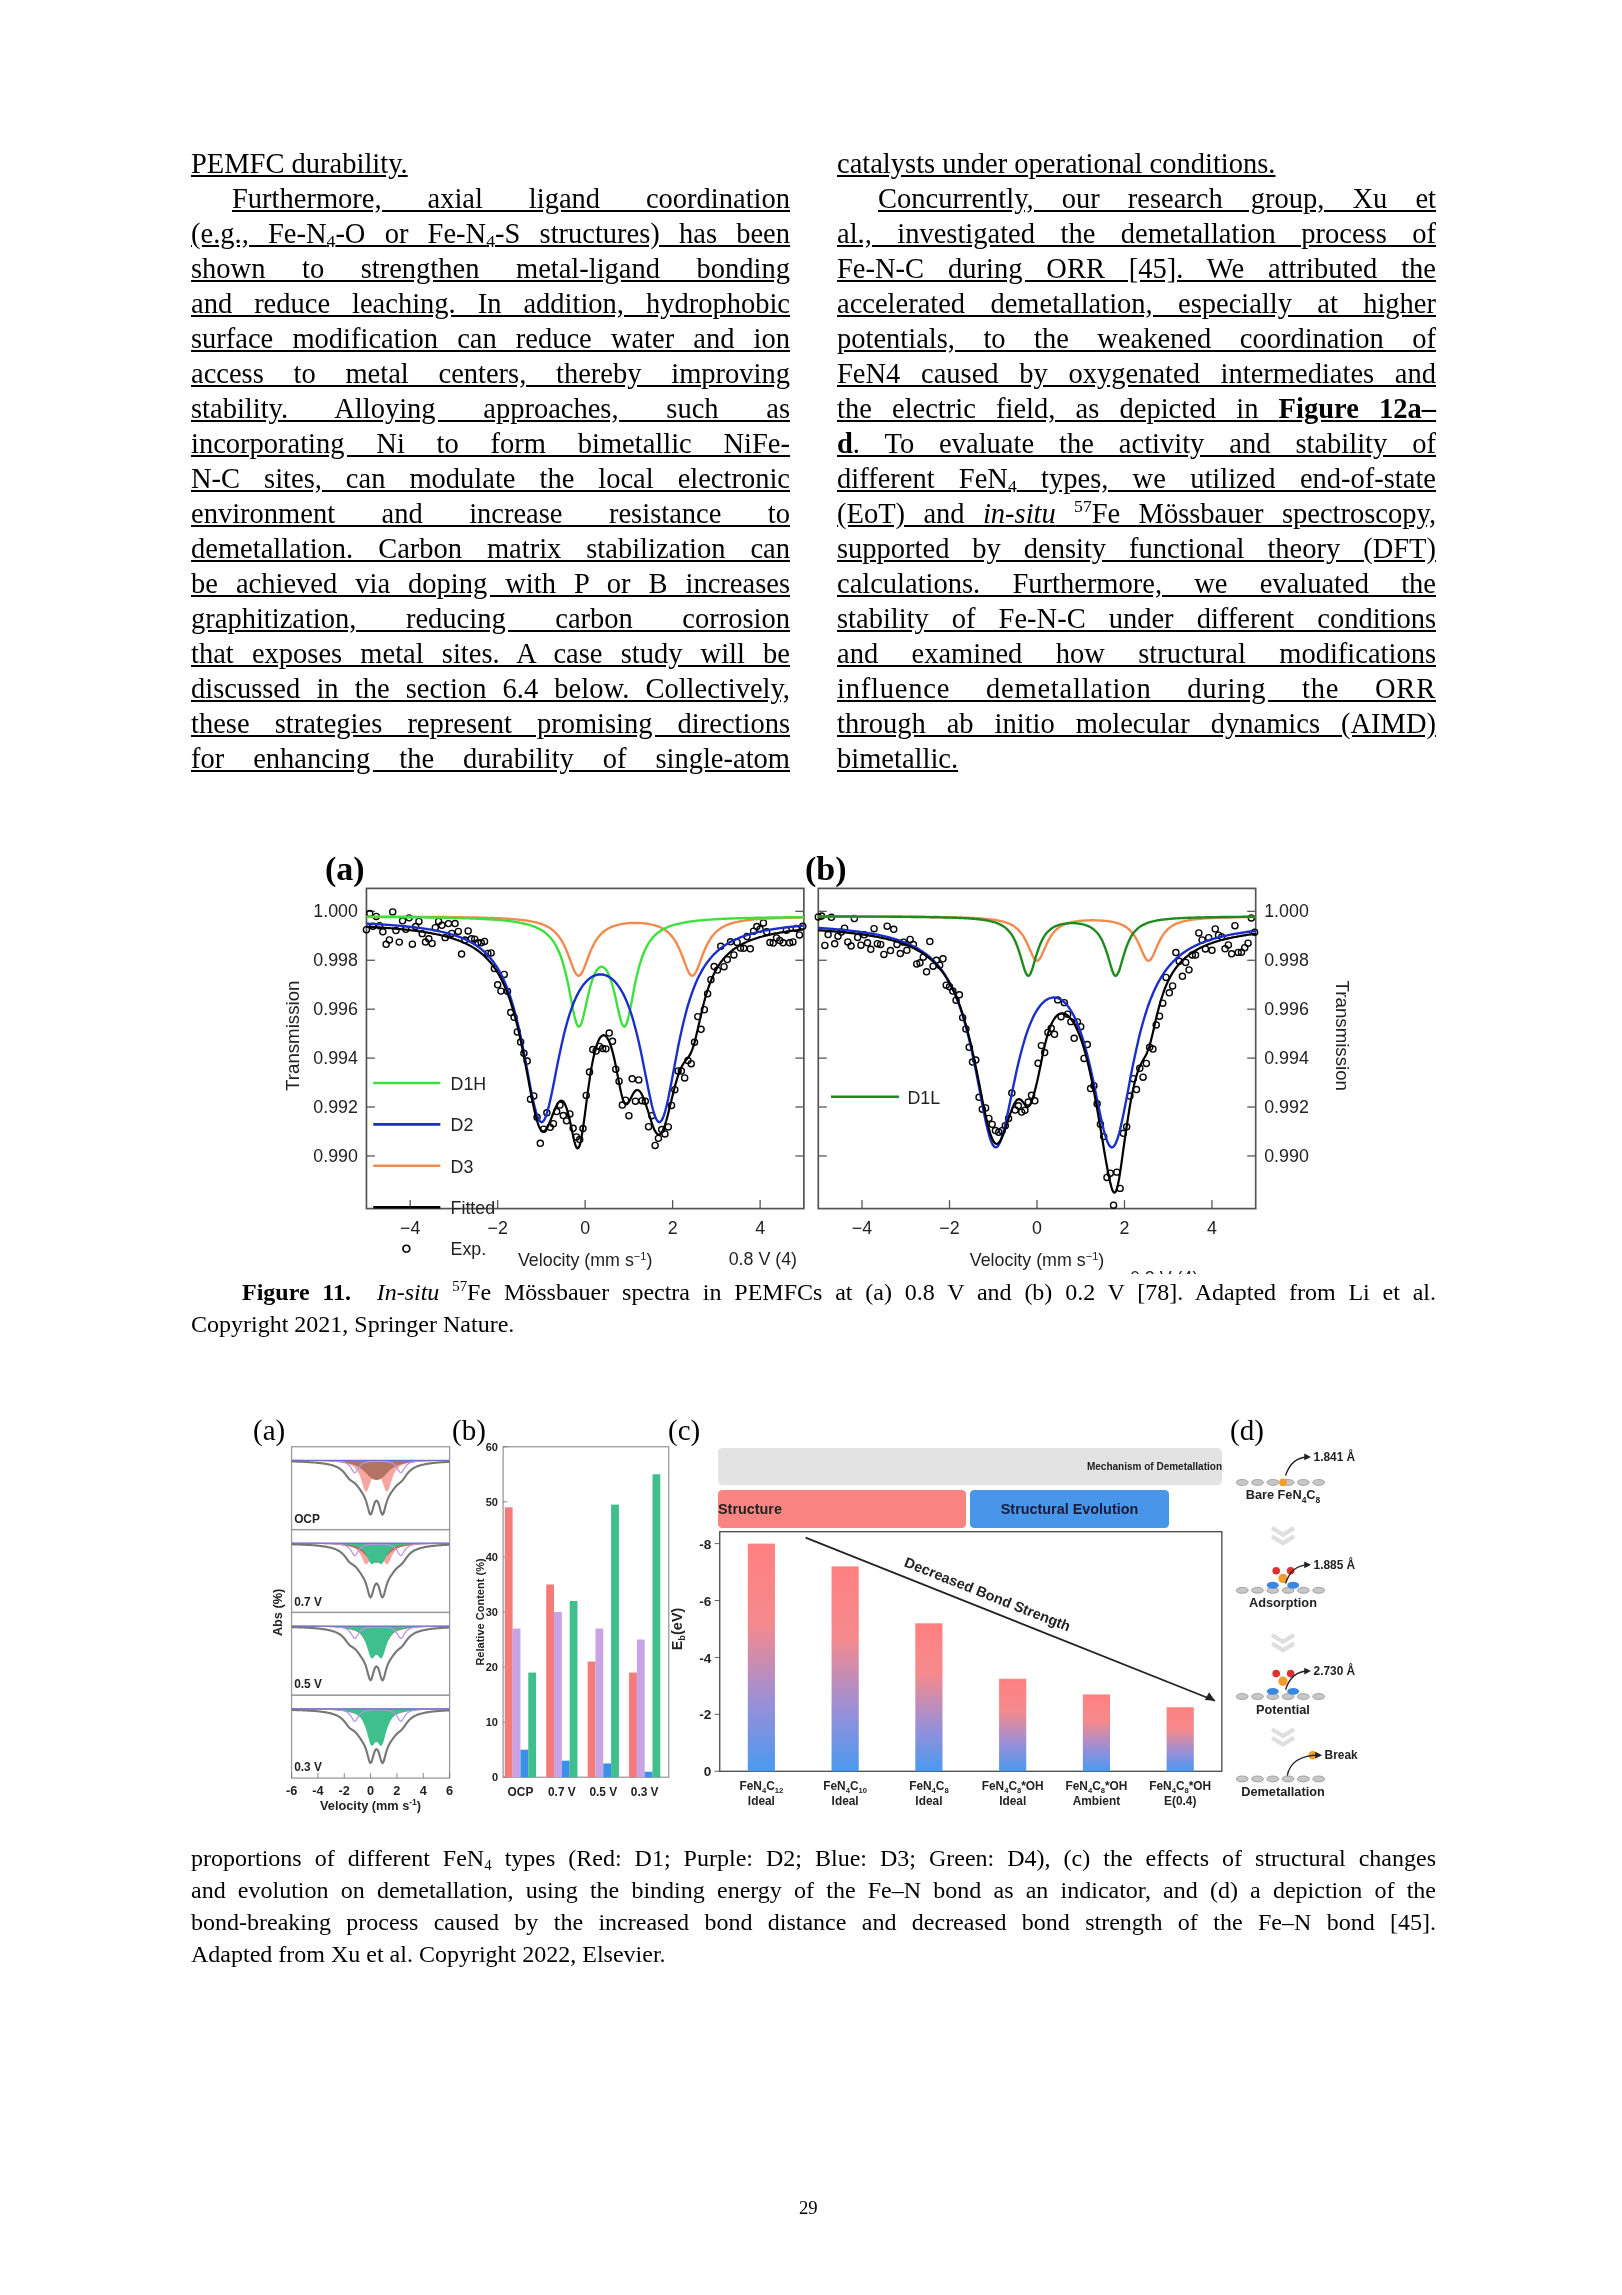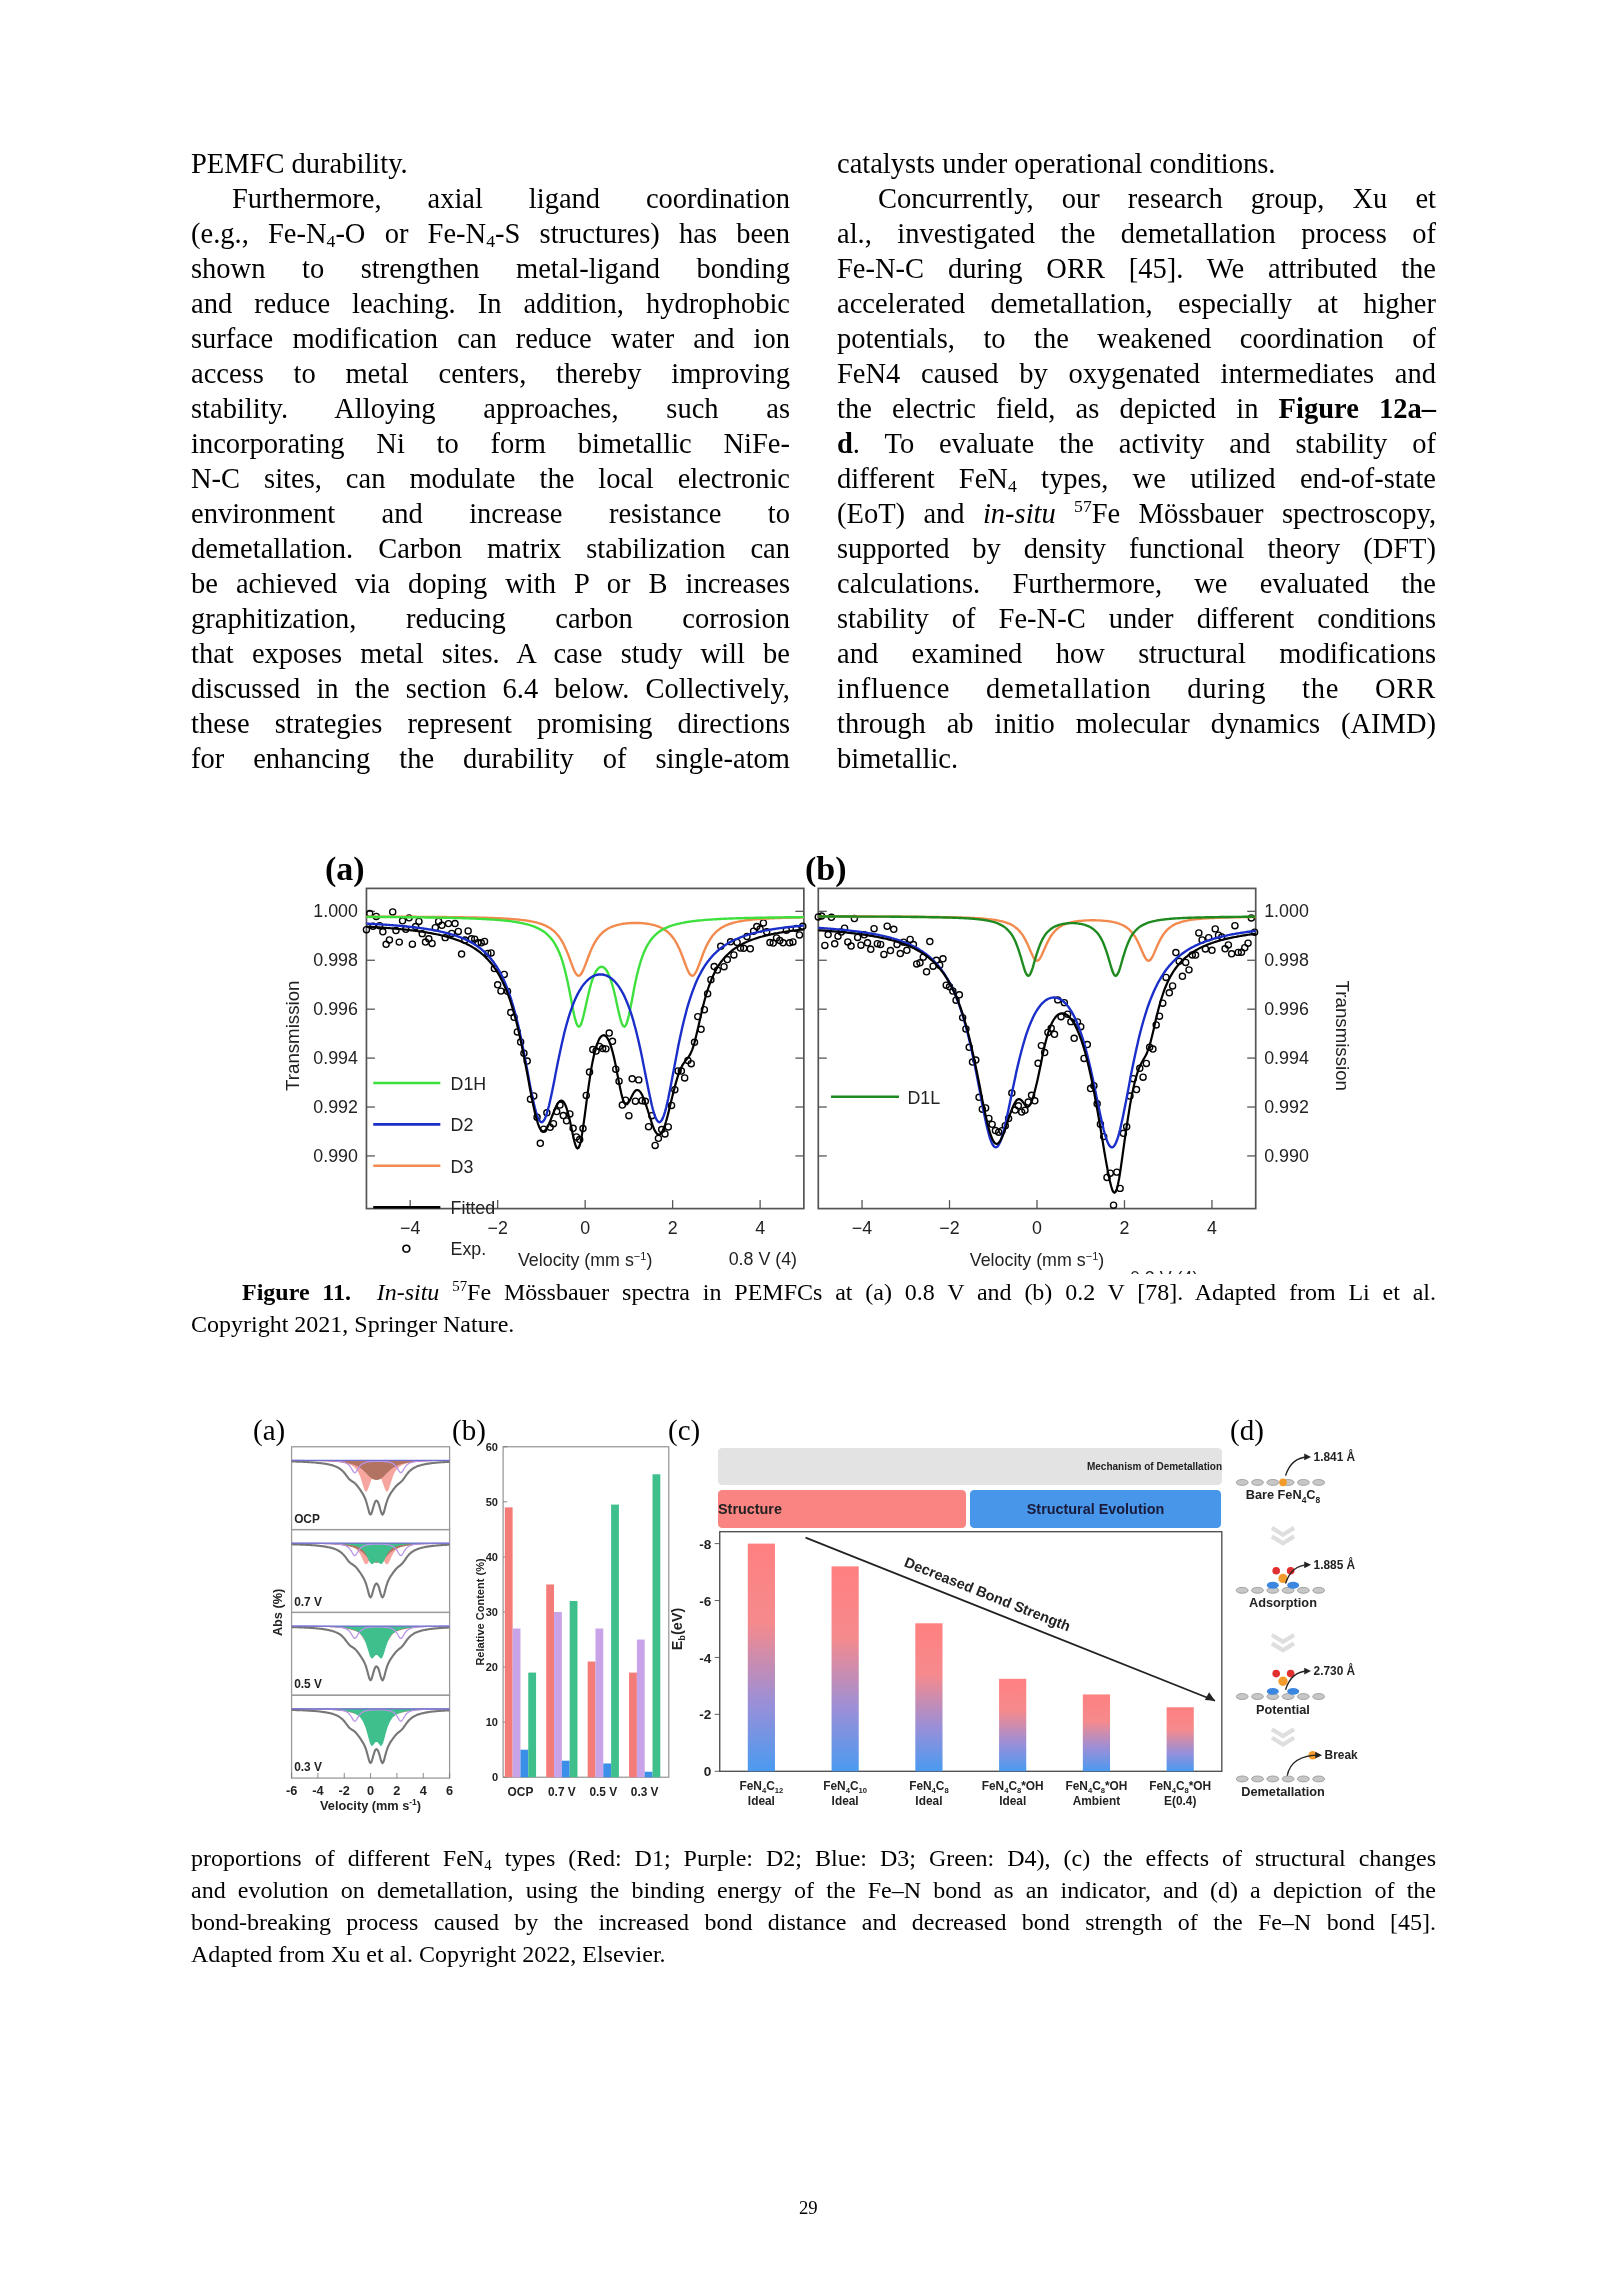--- a/index.html
+++ b/index.html
@@ -1,19 +1,19 @@
 <!DOCTYPE html>
 <html style="font-size:13.6px"><head>
 <meta charset="utf-8">
 <style>
   html, body { margin:0; padding:0; background:#ffffff; }
   body { width:1623px; height:2295px; position:relative; overflow:hidden;
          font-family:"Liberation Serif", "DejaVu Serif", serif; color:#000; }
   .col { position:absolute; font-size:28.5px; line-height:35px; text-align:justify; }
-  .col .line { display:block; text-align:justify; text-align-last:justify; white-space:nowrap; }
+  .col .line { display:block; text-align:justify; text-align-last:justify; white-space:nowrap;text-decoration:underline; }
   .col .line.last { text-align-last:left; }
   sub, sup { font-size:62%; line-height:0; }
   sub { vertical-align:-0.25em; }
   sup { vertical-align:0.6em; }
   #col-left { left:191px; top:146px; width:599px; }
   #col-right { left:837px; top:146px; width:599px; }
   .caption { position:absolute; font-size:24px; line-height:32px; text-align:justify; }
   #fig11-caption { left:191px; top:1276px; width:1245px; }
   #fig12-caption { left:191px; top:1842px; width:1245px; }
   .caption .line { display:block; white-space:nowrap; text-align:justify; text-align-last:justify; }
@@ -443,21 +443,21 @@
   <div class="panel-label" style="left:452px; top:1414px; font-size:29px;">(b)</div>
   <div class="panel-label" style="left:668px; top:1414px; font-size:29px;">(c)</div>
   <div class="panel-label" style="left:1230px; top:1414px; font-size:29px;">(d)</div>
 
   <div style="position:absolute; left:718px; top:1448px; width:504px; height:37px; background:#e3e3e3; border-radius:4.2px; display:flex; align-items:center; justify-content:flex-end; font-family:'Liberation Sans',sans-serif; font-weight:bold; font-size:10px; color:#222;">
     <span>Mechanism of Demetallation</span>
   </div>
   <div style="position:absolute; left:718px; top:1490px; width:248px; height:38px; background:#f98481; border-radius:4.2px; display:flex; align-items:center; font-family:'Liberation Sans',sans-serif; font-weight:bold; font-size:14.4px; color:#222;">
     <span>Structure</span>
   </div>
-  <div style="position:absolute; left:970px; top:1490px; width:251px; height:38px; background:#4796ea; border-radius:4.2px; display:flex; align-items:center; justify-content:center; font-family:'Liberation Sans',sans-serif; font-weight:bold; font-size:14.4px; color:#1a1a3a;">
+  <div style="position:absolute; left:970px; top:1490px; width:199px; height:38px; background:#4796ea; border-radius:4.2px; display:flex; align-items:center; justify-content:center; font-family:'Liberation Sans',sans-serif; font-weight:bold; font-size:14.4px; color:#1a1a3a;">
     <span>Structural Evolution</span>
   </div>
 
   <svg id="fig12-svg" style="position:absolute; left:0; top:0;" width="1623" height="1835" viewBox="0 0 1910 2160">
       <g>
         <rect x="343" y="1703" width="186" height="97.5" fill="none" stroke="#999" stroke-width="1.5"></rect>
         <path d="M343.0 1719.4L343.8 1719.4L344.6 1719.4L345.3 1719.4L346.1 1719.4L346.9 1719.4L347.6 1719.4L348.4 1719.4L349.2 1719.4L350.0 1719.4L350.8 1719.4L351.5 1719.4L352.3 1719.4L353.1 1719.4L353.8 1719.4L354.6 1719.5L355.4 1719.5L356.2 1719.5L356.9 1719.5L357.7 1719.5L358.5 1719.5L359.3 1719.5L360.0 1719.5L360.8 1719.5L361.6 1719.5L362.4 1719.6L363.1 1719.6L363.9 1719.6L364.7 1719.6L365.5 1719.6L366.2 1719.6L367.0 1719.6L367.8 1719.6L368.6 1719.7L369.3 1719.7L370.1 1719.7L370.9 1719.7L371.7 1719.7L372.4 1719.7L373.2 1719.8L374.0 1719.8L374.8 1719.8L375.5 1719.8L376.3 1719.8L377.1 1719.8L377.9 1719.9L378.6 1719.9L379.4 1719.9L380.2 1719.9L381.0 1720.0L381.7 1720.0L382.5 1720.0L383.3 1720.1L384.1 1720.1L384.8 1720.1L385.6 1720.2L386.4 1720.2L387.2 1720.2L387.9 1720.3L388.7 1720.3L389.5 1720.4L390.3 1720.4L391.0 1720.4L391.8 1720.5L392.6 1720.5L393.4 1720.6L394.1 1720.7L394.9 1720.7L395.7 1720.8L396.5 1720.9L397.2 1720.9L398.0 1721.0L398.8 1721.1L399.6 1721.2L400.3 1721.3L401.1 1721.4L401.9 1721.5L402.7 1721.6L403.4 1721.8L404.2 1721.9L405.0 1722.0L405.8 1722.2L406.5 1722.4L407.3 1722.6L408.1 1722.8L408.9 1723.0L409.6 1723.2L410.4 1723.5L411.2 1723.8L412.0 1724.1L412.7 1724.5L413.5 1724.9L414.3 1725.3L415.1 1725.8L415.8 1726.4L416.6 1727.0L417.4 1727.7L418.2 1728.5L418.9 1729.4L419.7 1730.4L420.5 1731.5L421.3 1732.8L422.0 1734.3L422.8 1736.0L423.6 1737.8L424.4 1739.9L425.1 1742.3L425.9 1744.7L426.7 1747.3L427.5 1749.9L428.2 1752.2L429.0 1754.2L429.8 1755.5L430.6 1756.0L431.3 1755.8L432.1 1754.7L432.9 1753.1L433.7 1751.1L434.4 1748.8L435.2 1746.6L436.0 1744.5L436.8 1742.5L437.5 1740.8L438.3 1739.4L439.1 1738.2L439.9 1737.2L440.6 1736.5L441.4 1736.0L442.2 1735.7L443.0 1735.6L443.7 1735.7L444.5 1736.0L445.3 1736.5L446.1 1737.2L446.8 1738.2L447.6 1739.4L448.4 1740.8L449.2 1742.5L449.9 1744.5L450.7 1746.6L451.5 1748.8L452.3 1751.1L453.0 1753.1L453.8 1754.7L454.6 1755.8L455.4 1756.0L456.1 1755.5L456.9 1754.2L457.7 1752.2L458.5 1749.9L459.2 1747.3L460.0 1744.7L460.8 1742.3L461.6 1739.9L462.3 1737.8L463.1 1736.0L463.9 1734.3L464.7 1732.8L465.4 1731.5L466.2 1730.4L467.0 1729.4L467.8 1728.5L468.5 1727.7L469.3 1727.0L470.1 1726.4L470.9 1725.8L471.6 1725.3L472.4 1724.9L473.2 1724.5L474.0 1724.1L474.7 1723.8L475.5 1723.5L476.3 1723.2L477.1 1723.0L477.8 1722.8L478.6 1722.6L479.4 1722.4L480.2 1722.2L480.9 1722.0L481.7 1721.9L482.5 1721.8L483.3 1721.6L484.0 1721.5L484.8 1721.4L485.6 1721.3L486.4 1721.2L487.1 1721.1L487.9 1721.0L488.7 1720.9L489.5 1720.9L490.2 1720.8L491.0 1720.7L491.8 1720.7L492.6 1720.6L493.3 1720.5L494.1 1720.5L494.9 1720.4L495.7 1720.4L496.4 1720.4L497.2 1720.3L498.0 1720.3L498.8 1720.2L499.5 1720.2L500.3 1720.2L501.1 1720.1L501.9 1720.1L502.6 1720.1L503.4 1720.0L504.2 1720.0L505.0 1720.0L505.7 1719.9L506.5 1719.9L507.3 1719.9L508.1 1719.9L508.8 1719.8L509.6 1719.8L510.4 1719.8L511.2 1719.8L511.9 1719.8L512.7 1719.8L513.5 1719.7L514.3 1719.7L515.0 1719.7L515.8 1719.7L516.6 1719.7L517.4 1719.7L518.1 1719.6L518.9 1719.6L519.7 1719.6L520.5 1719.6L521.2 1719.6L522.0 1719.6L522.8 1719.6L523.6 1719.6L524.3 1719.5L525.1 1719.5L525.9 1719.5L526.7 1719.5L527.4 1719.5L528.2 1719.5L529.0 1719.5L529 1719 L343 1719 Z" fill="#f6a09a" stroke="none" opacity="0.95"></path>
         <path d="M343.0 1719.4L343.8 1719.4L344.6 1719.4L345.3 1719.4L346.1 1719.4L346.9 1719.5L347.6 1719.5L348.4 1719.5L349.2 1719.5L350.0 1719.5L350.8 1719.5L351.5 1719.5L352.3 1719.5L353.1 1719.5L353.8 1719.5L354.6 1719.5L355.4 1719.5L356.2 1719.6L356.9 1719.6L357.7 1719.6L358.5 1719.6L359.3 1719.6L360.0 1719.6L360.8 1719.6L361.6 1719.6L362.4 1719.6L363.1 1719.7L363.9 1719.7L364.7 1719.7L365.5 1719.7L366.2 1719.7L367.0 1719.7L367.8 1719.7L368.6 1719.8L369.3 1719.8L370.1 1719.8L370.9 1719.8L371.7 1719.8L372.4 1719.8L373.2 1719.9L374.0 1719.9L374.8 1719.9L375.5 1719.9L376.3 1719.9L377.1 1720.0L377.9 1720.0L378.6 1720.0L379.4 1720.0L380.2 1720.0L381.0 1720.1L381.7 1720.1L382.5 1720.1L383.3 1720.2L384.1 1720.2L384.8 1720.2L385.6 1720.3L386.4 1720.3L387.2 1720.3L387.9 1720.4L388.7 1720.4L389.5 1720.4L390.3 1720.5L391.0 1720.5L391.8 1720.6L392.6 1720.6L393.4 1720.7L394.1 1720.7L394.9 1720.8L395.7 1720.8L396.5 1720.9L397.2 1720.9L398.0 1721.0L398.8 1721.1L399.6 1721.1L400.3 1721.2L401.1 1721.3L401.9 1721.4L402.7 1721.5L403.4 1721.6L404.2 1721.7L405.0 1721.8L405.8 1721.9L406.5 1722.0L407.3 1722.1L408.1 1722.2L408.9 1722.4L409.6 1722.5L410.4 1722.7L411.2 1722.9L412.0 1723.0L412.7 1723.2L413.5 1723.4L414.3 1723.6L415.1 1723.9L415.8 1724.1L416.6 1724.4L417.4 1724.6L418.2 1725.0L418.9 1725.3L419.7 1725.6L420.5 1726.0L421.3 1726.4L422.0 1726.8L422.8 1727.3L423.6 1727.8L424.4 1728.3L425.1 1728.9L425.9 1729.5L426.7 1730.1L427.5 1730.8L428.2 1731.5L429.0 1732.3L429.8 1733.1L430.6 1733.9L431.3 1734.7L432.1 1735.5L432.9 1736.3L433.7 1737.2L434.4 1737.9L435.2 1738.7L436.0 1739.3L436.8 1739.9L437.5 1740.4L438.3 1740.9L439.1 1741.2L439.9 1741.5L440.6 1741.7L441.4 1741.9L442.2 1742.0L443.0 1742.0L443.7 1742.0L444.5 1741.9L445.3 1741.7L446.1 1741.5L446.8 1741.2L447.6 1740.9L448.4 1740.4L449.2 1739.9L449.9 1739.3L450.7 1738.7L451.5 1737.9L452.3 1737.2L453.0 1736.3L453.8 1735.5L454.6 1734.7L455.4 1733.9L456.1 1733.1L456.9 1732.3L457.7 1731.5L458.5 1730.8L459.2 1730.1L460.0 1729.5L460.8 1728.9L461.6 1728.3L462.3 1727.8L463.1 1727.3L463.9 1726.8L464.7 1726.4L465.4 1726.0L466.2 1725.6L467.0 1725.3L467.8 1725.0L468.5 1724.6L469.3 1724.4L470.1 1724.1L470.9 1723.9L471.6 1723.6L472.4 1723.4L473.2 1723.2L474.0 1723.0L474.7 1722.9L475.5 1722.7L476.3 1722.5L477.1 1722.4L477.8 1722.2L478.6 1722.1L479.4 1722.0L480.2 1721.9L480.9 1721.8L481.7 1721.7L482.5 1721.6L483.3 1721.5L484.0 1721.4L484.8 1721.3L485.6 1721.2L486.4 1721.1L487.1 1721.1L487.9 1721.0L488.7 1720.9L489.5 1720.9L490.2 1720.8L491.0 1720.8L491.8 1720.7L492.6 1720.7L493.3 1720.6L494.1 1720.6L494.9 1720.5L495.7 1720.5L496.4 1720.4L497.2 1720.4L498.0 1720.4L498.8 1720.3L499.5 1720.3L500.3 1720.3L501.1 1720.2L501.9 1720.2L502.6 1720.2L503.4 1720.1L504.2 1720.1L505.0 1720.1L505.7 1720.0L506.5 1720.0L507.3 1720.0L508.1 1720.0L508.8 1720.0L509.6 1719.9L510.4 1719.9L511.2 1719.9L511.9 1719.9L512.7 1719.9L513.5 1719.8L514.3 1719.8L515.0 1719.8L515.8 1719.8L516.6 1719.8L517.4 1719.8L518.1 1719.7L518.9 1719.7L519.7 1719.7L520.5 1719.7L521.2 1719.7L522.0 1719.7L522.8 1719.7L523.6 1719.6L524.3 1719.6L525.1 1719.6L525.9 1719.6L526.7 1719.6L527.4 1719.6L528.2 1719.6L529.0 1719.6L529 1719 L343 1719 Z" fill="#b27363" stroke="none"></path>
         <path d="M343.0 1719.1L343.8 1719.1L344.6 1719.1L345.3 1719.1L346.1 1719.1L346.9 1719.1L347.6 1719.1L348.4 1719.1L349.2 1719.1L350.0 1719.1L350.8 1719.1L351.5 1719.1L352.3 1719.1L353.1 1719.1L353.8 1719.1L354.6 1719.1L355.4 1719.1L356.2 1719.1L356.9 1719.1L357.7 1719.2L358.5 1719.2L359.3 1719.2L360.0 1719.2L360.8 1719.2L361.6 1719.2L362.4 1719.2L363.1 1719.2L363.9 1719.2L364.7 1719.2L365.5 1719.2L366.2 1719.2L367.0 1719.2L367.8 1719.2L368.6 1719.2L369.3 1719.2L370.1 1719.2L370.9 1719.2L371.7 1719.2L372.4 1719.2L373.2 1719.3L374.0 1719.3L374.8 1719.3L375.5 1719.3L376.3 1719.3L377.1 1719.3L377.9 1719.3L378.6 1719.3L379.4 1719.3L380.2 1719.4L381.0 1719.4L381.7 1719.4L382.5 1719.4L383.3 1719.4L384.1 1719.4L384.8 1719.4L385.6 1719.5L386.4 1719.5L387.2 1719.5L387.9 1719.5L388.7 1719.6L389.5 1719.6L390.3 1719.6L391.0 1719.7L391.8 1719.7L392.6 1719.7L393.4 1719.8L394.1 1719.8L394.9 1719.9L395.7 1719.9L396.5 1720.0L397.2 1720.1L398.0 1720.1L398.8 1720.2L399.6 1720.3L400.3 1720.4L401.1 1720.5L401.9 1720.7L402.7 1720.8L403.4 1721.0L404.2 1721.2L405.0 1721.4L405.8 1721.7L406.5 1722.0L407.3 1722.3L408.1 1722.8L408.9 1723.3L409.6 1723.8L410.4 1724.5L411.2 1725.4L412.0 1726.3L412.7 1727.4L413.5 1728.7L414.3 1730.0L415.1 1731.3L415.8 1732.5L416.6 1733.3L417.4 1733.6L418.2 1733.3L418.9 1732.5L419.7 1731.3L420.5 1730.0L421.3 1728.7L422.0 1727.5L422.8 1726.4L423.6 1725.4L424.4 1724.6L425.1 1723.9L425.9 1723.4L426.7 1722.9L427.5 1722.5L428.2 1722.1L429.0 1721.8L429.8 1721.6L430.6 1721.3L431.3 1721.1L432.1 1721.0L432.9 1720.8L433.7 1720.7L434.4 1720.6L435.2 1720.5L436.0 1720.5L436.8 1720.4L437.5 1720.3L438.3 1720.3L439.1 1720.2L439.9 1720.2L440.6 1720.2L441.4 1720.1L442.2 1720.1L443.0 1720.1L443.7 1720.1L444.5 1720.1L445.3 1720.1L446.1 1720.1L446.8 1720.1L447.6 1720.1L448.4 1720.2L449.2 1720.2L449.9 1720.2L450.7 1720.3L451.5 1720.3L452.3 1720.4L453.0 1720.5L453.8 1720.5L454.6 1720.6L455.4 1720.7L456.1 1720.8L456.9 1721.0L457.7 1721.1L458.5 1721.3L459.2 1721.6L460.0 1721.8L460.8 1722.1L461.6 1722.5L462.3 1722.9L463.1 1723.4L463.9 1723.9L464.7 1724.6L465.4 1725.4L466.2 1726.4L467.0 1727.5L467.8 1728.7L468.5 1730.0L469.3 1731.3L470.1 1732.5L470.9 1733.3L471.6 1733.6L472.4 1733.3L473.2 1732.5L474.0 1731.3L474.7 1730.0L475.5 1728.7L476.3 1727.4L477.1 1726.3L477.8 1725.4L478.6 1724.5L479.4 1723.8L480.2 1723.3L480.9 1722.8L481.7 1722.3L482.5 1722.0L483.3 1721.7L484.0 1721.4L484.8 1721.2L485.6 1721.0L486.4 1720.8L487.1 1720.7L487.9 1720.5L488.7 1720.4L489.5 1720.3L490.2 1720.2L491.0 1720.1L491.8 1720.1L492.6 1720.0L493.3 1719.9L494.1 1719.9L494.9 1719.8L495.7 1719.8L496.4 1719.7L497.2 1719.7L498.0 1719.7L498.8 1719.6L499.5 1719.6L500.3 1719.6L501.1 1719.5L501.9 1719.5L502.6 1719.5L503.4 1719.5L504.2 1719.4L505.0 1719.4L505.7 1719.4L506.5 1719.4L507.3 1719.4L508.1 1719.4L508.8 1719.4L509.6 1719.3L510.4 1719.3L511.2 1719.3L511.9 1719.3L512.7 1719.3L513.5 1719.3L514.3 1719.3L515.0 1719.3L515.8 1719.3L516.6 1719.2L517.4 1719.2L518.1 1719.2L518.9 1719.2L519.7 1719.2L520.5 1719.2L521.2 1719.2L522.0 1719.2L522.8 1719.2L523.6 1719.2L524.3 1719.2L525.1 1719.2L525.9 1719.2L526.7 1719.2L527.4 1719.2L528.2 1719.2L529.0 1719.2" fill="none" stroke="#b993e6" stroke-width="1.5"></path>
         <path d="M343.0 1720.3L343.8 1720.3L344.6 1720.3L345.3 1720.4L346.1 1720.4L346.9 1720.4L347.6 1720.4L348.4 1720.5L349.2 1720.5L350.0 1720.5L350.8 1720.5L351.5 1720.6L352.3 1720.6L353.1 1720.6L353.8 1720.7L354.6 1720.7L355.4 1720.7L356.2 1720.7L356.9 1720.8L357.7 1720.8L358.5 1720.9L359.3 1720.9L360.0 1720.9L360.8 1721.0L361.6 1721.0L362.4 1721.1L363.1 1721.1L363.9 1721.2L364.7 1721.2L365.5 1721.2L366.2 1721.3L367.0 1721.4L367.8 1721.4L368.6 1721.5L369.3 1721.5L370.1 1721.6L370.9 1721.6L371.7 1721.7L372.4 1721.8L373.2 1721.9L374.0 1721.9L374.8 1722.0L375.5 1722.1L376.3 1722.2L377.1 1722.3L377.9 1722.4L378.6 1722.4L379.4 1722.6L380.2 1722.7L381.0 1722.8L381.7 1722.9L382.5 1723.0L383.3 1723.1L384.1 1723.3L384.8 1723.4L385.6 1723.6L386.4 1723.7L387.2 1723.9L387.9 1724.1L388.7 1724.2L389.5 1724.4L390.3 1724.6L391.0 1724.9L391.8 1725.1L392.6 1725.4L393.4 1725.6L394.1 1725.9L394.9 1726.2L395.7 1726.6L396.5 1726.9L397.2 1727.3L398.0 1727.7L398.8 1728.2L399.6 1728.7L400.3 1729.2L401.1 1729.8L401.9 1730.4L402.7 1731.1L403.4 1731.9L404.2 1732.7L405.0 1733.6L405.8 1734.6L406.5 1735.5L407.3 1736.6L408.1 1737.6L408.9 1738.7L409.6 1739.7L410.4 1740.6L411.2 1741.4L412.0 1742.1L412.7 1742.7L413.5 1743.2L414.3 1743.7L415.1 1744.2L415.8 1744.7L416.6 1745.3L417.4 1745.9L418.2 1746.6L418.9 1747.4L419.7 1748.3L420.5 1749.3L421.3 1750.3L422.0 1751.3L422.8 1752.4L423.6 1753.5L424.4 1754.7L425.1 1755.8L425.9 1757.0L426.7 1758.3L427.5 1759.6L428.2 1761.0L429.0 1762.7L429.8 1764.5L430.6 1766.6L431.3 1769.1L432.1 1771.8L432.9 1774.8L433.7 1777.8L434.4 1780.4L435.2 1782.1L436.0 1782.7L436.8 1782.0L437.5 1780.1L438.3 1777.4L439.1 1774.5L439.9 1771.8L440.6 1769.6L441.4 1767.9L442.2 1766.8L443.0 1766.5L443.7 1766.9L444.5 1767.9L445.3 1769.6L446.1 1771.9L446.8 1774.6L447.6 1777.5L448.4 1780.1L449.2 1782.0L449.9 1782.8L450.7 1782.2L451.5 1780.4L452.3 1777.9L453.0 1774.9L453.8 1772.0L454.6 1769.2L455.4 1766.8L456.1 1764.7L456.9 1762.9L457.7 1761.3L458.5 1759.8L459.2 1758.5L460.0 1757.3L460.8 1756.2L461.6 1755.1L462.3 1754.0L463.1 1752.9L463.9 1751.9L464.7 1750.9L465.4 1750.0L466.2 1749.1L467.0 1748.3L467.8 1747.6L468.5 1746.9L469.3 1746.3L470.1 1745.7L470.9 1745.1L471.6 1744.4L472.4 1743.7L473.2 1742.9L474.0 1742.0L474.7 1741.1L475.5 1740.0L476.3 1738.9L477.1 1737.7L477.8 1736.6L478.6 1735.6L479.4 1734.6L480.2 1733.6L480.9 1732.7L481.7 1731.9L482.5 1731.2L483.3 1730.5L484.0 1729.9L484.8 1729.3L485.6 1728.8L486.4 1728.3L487.1 1727.8L487.9 1727.4L488.7 1727.0L489.5 1726.7L490.2 1726.3L491.0 1726.0L491.8 1725.7L492.6 1725.5L493.3 1725.2L494.1 1725.0L494.9 1724.7L495.7 1724.5L496.4 1724.3L497.2 1724.1L498.0 1724.0L498.8 1723.8L499.5 1723.6L500.3 1723.5L501.1 1723.3L501.9 1723.2L502.6 1723.1L503.4 1723.0L504.2 1722.8L505.0 1722.7L505.7 1722.6L506.5 1722.5L507.3 1722.4L508.1 1722.3L508.8 1722.2L509.6 1722.1L510.4 1722.1L511.2 1722.0L511.9 1721.9L512.7 1721.8L513.5 1721.8L514.3 1721.7L515.0 1721.6L515.8 1721.6L516.6 1721.5L517.4 1721.4L518.1 1721.4L518.9 1721.3L519.7 1721.3L520.5 1721.2L521.2 1721.2L522.0 1721.1L522.8 1721.1L523.6 1721.0L524.3 1721.0L525.1 1721.0L525.9 1720.9L526.7 1720.9L527.4 1720.8L528.2 1720.8L529.0 1720.8" fill="none" stroke="#777" stroke-width="2.5"></path>

